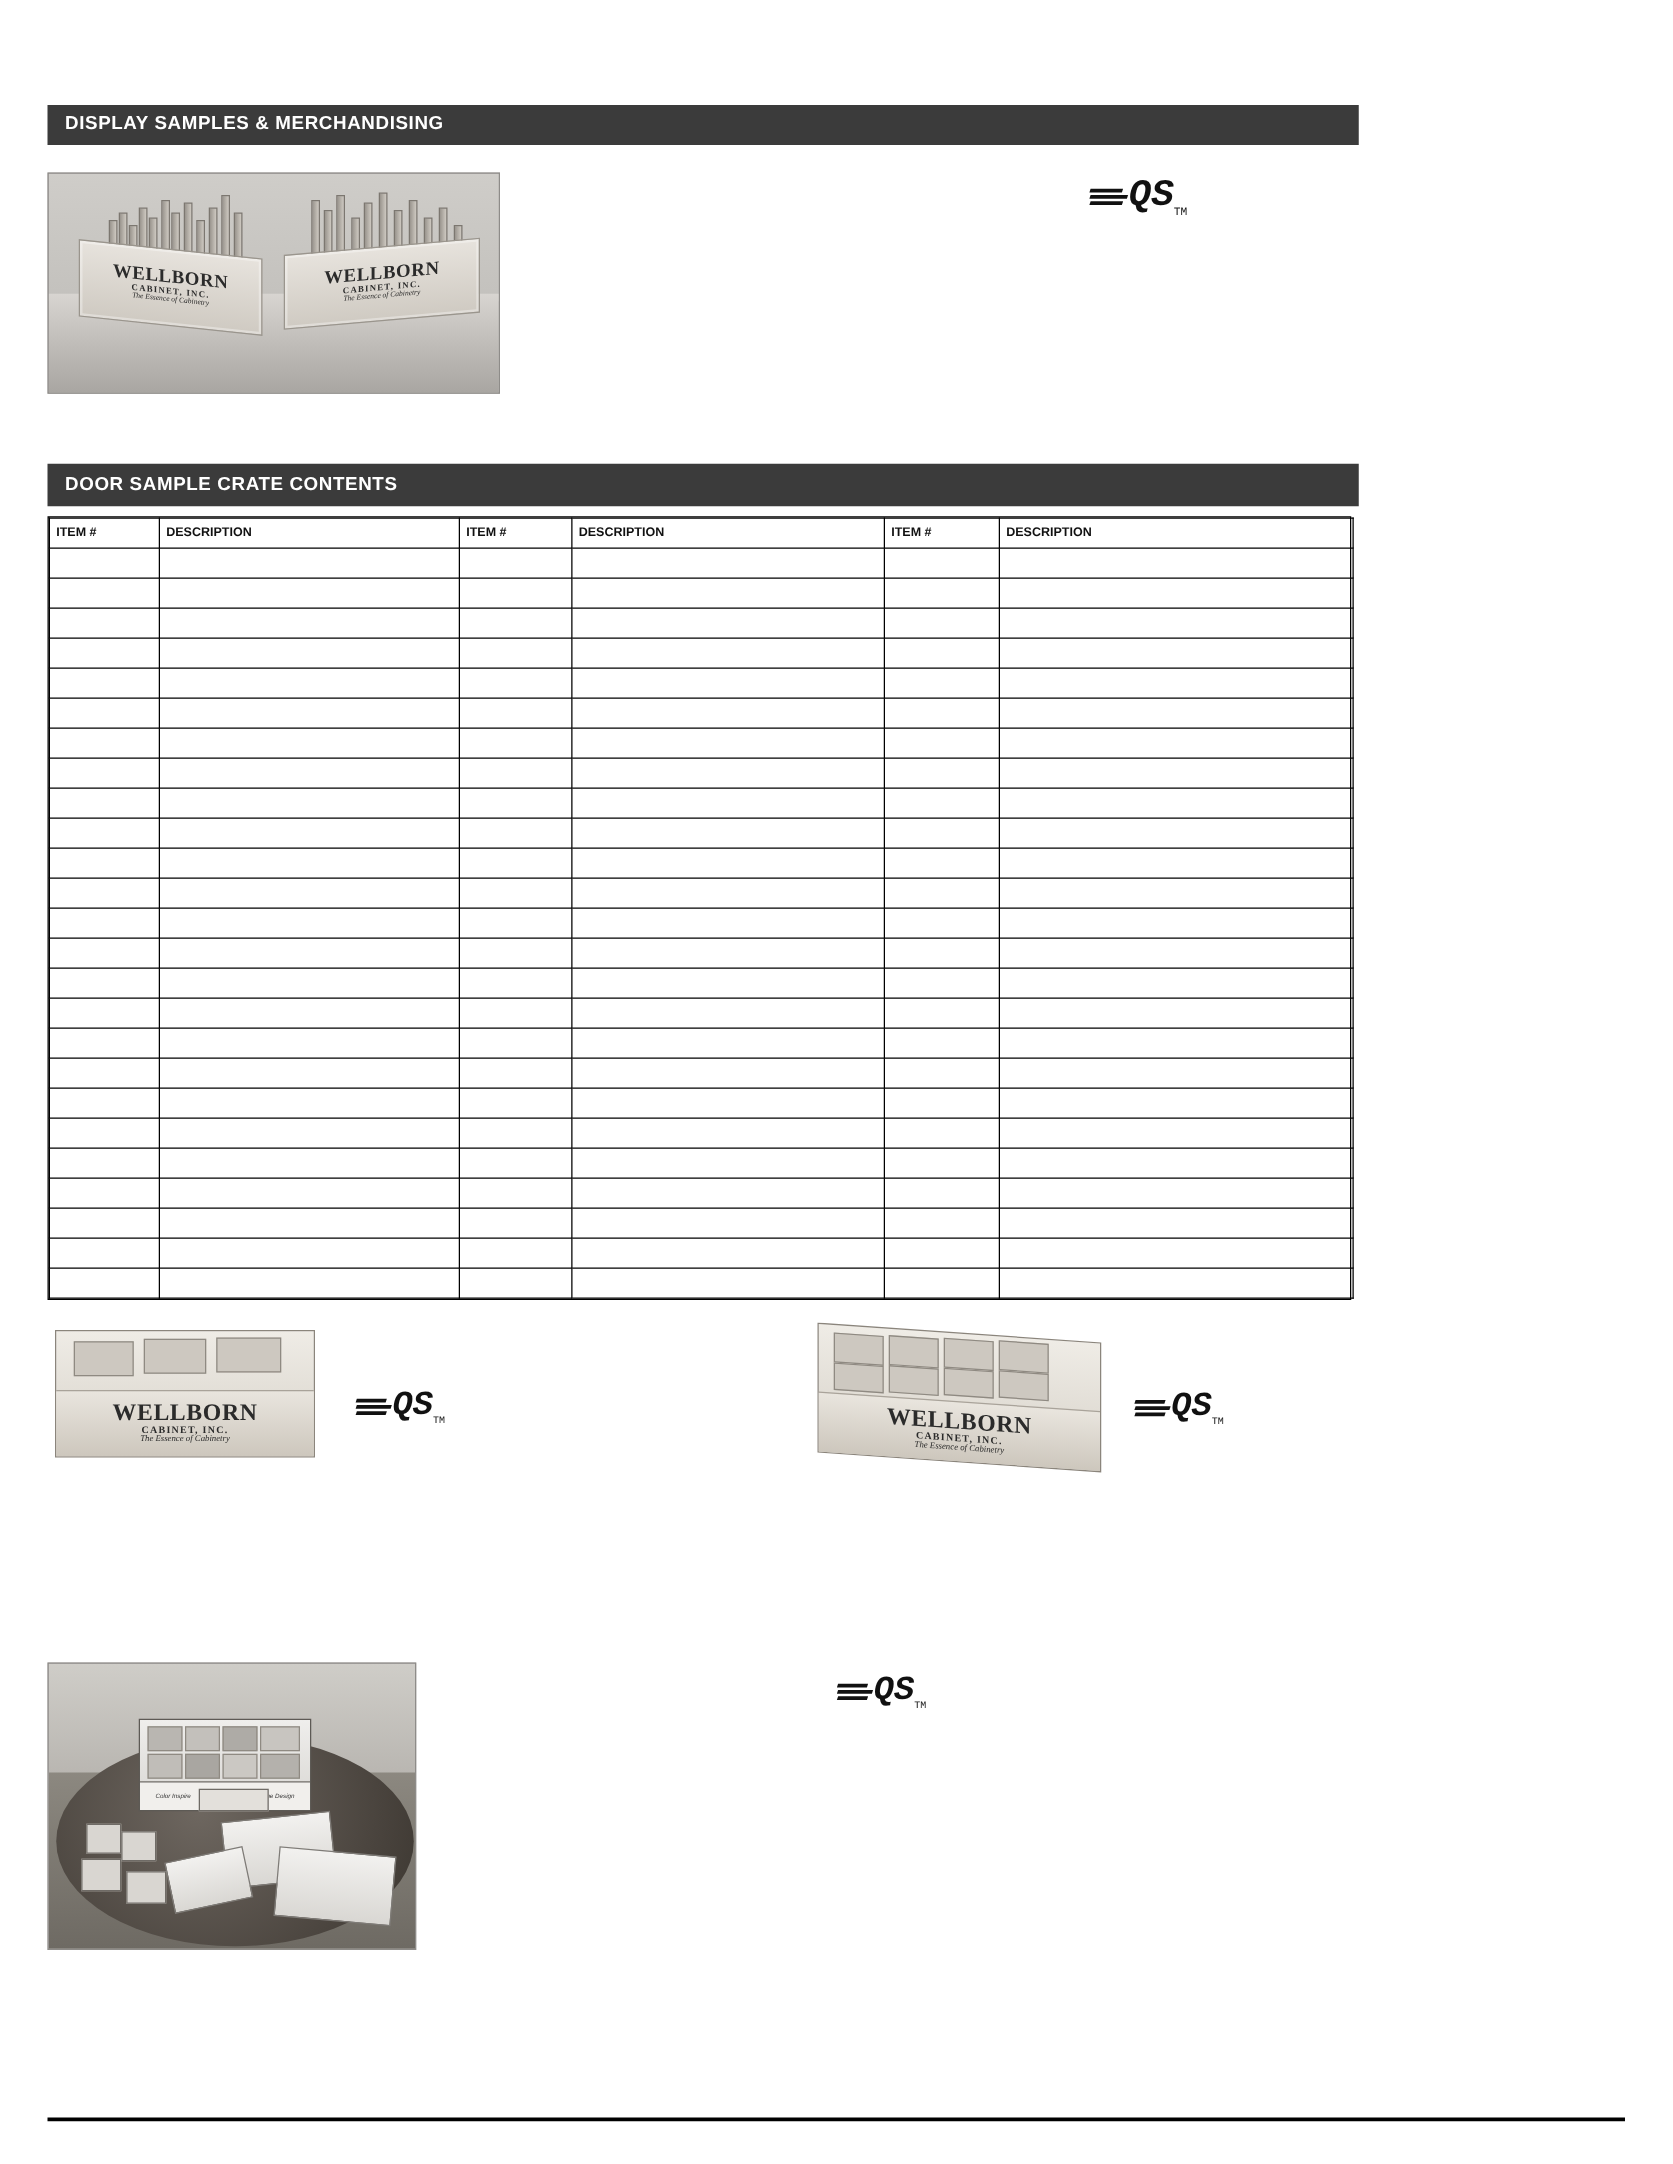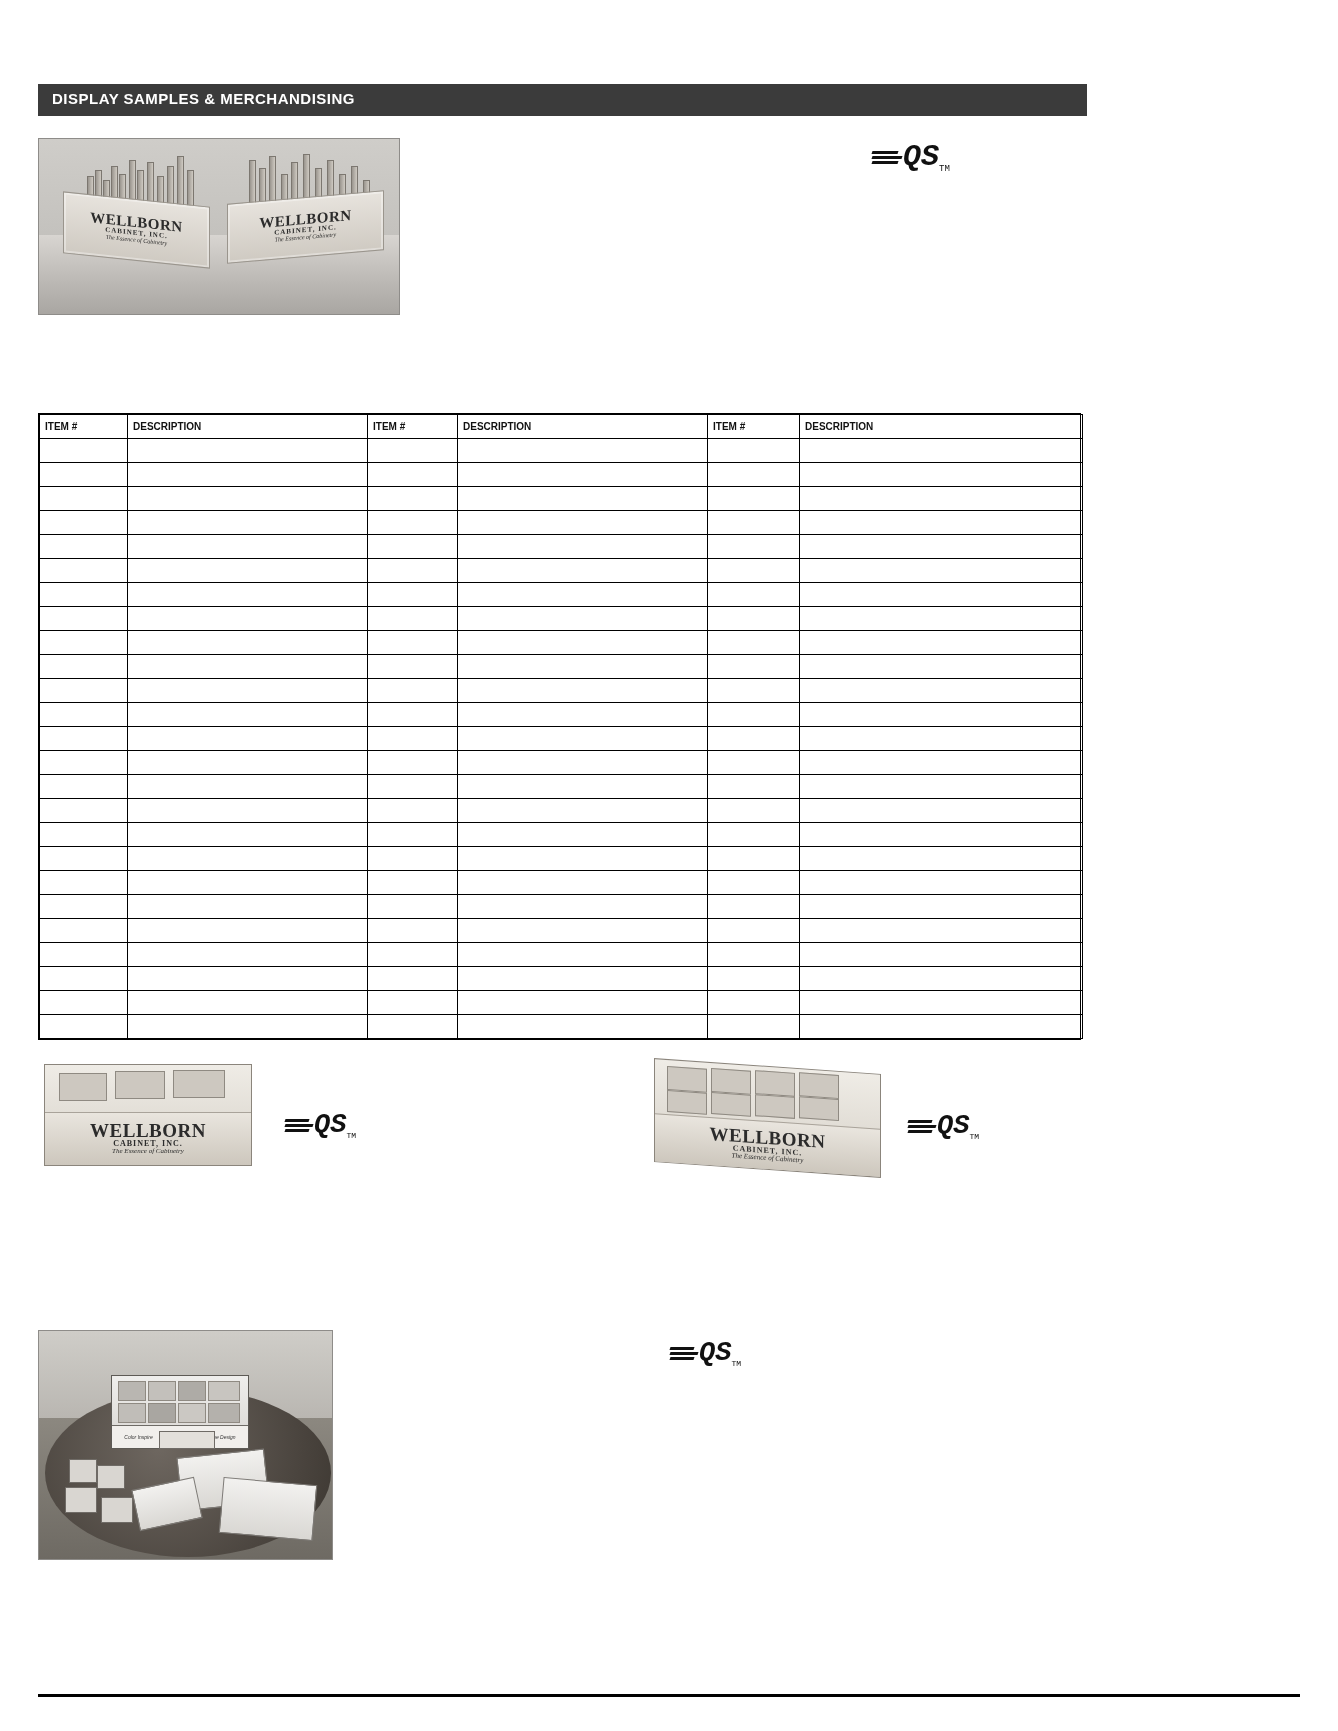--- a/index.html
+++ b/index.html
@@ -263,20 +263,23 @@
   </div>
 
   <div class="qs-logo" style="left:872px; top:92px; font-size:30px;">
     <span class="qs-lines">
       <i style="width:26px;height:3px;"></i>
       <i style="width:30px;height:3px;"></i>
       <i style="width:26px;height:3px;"></i>
     </span><span class="qs-text">QS</span><span class="qs-tm" style="font-size:9px;">TM</span>
   </div>
 
+  <div class="black-bar" style="left:38px; top:323px; width:1049px; height:34px;">
+    <div class="bar-title" style="line-height:34px;">DOOR SAMPLE CRATE CONTENTS</div>
+  </div>
 
   <div class="table-wrap">
     <table class="spec">
       <colgroup>
         <col class="col-a">
           <col class="col-b">
           <col class="col-c">
         <col class="col-d">
           <col class="col-e">
           <col class="col-f">

